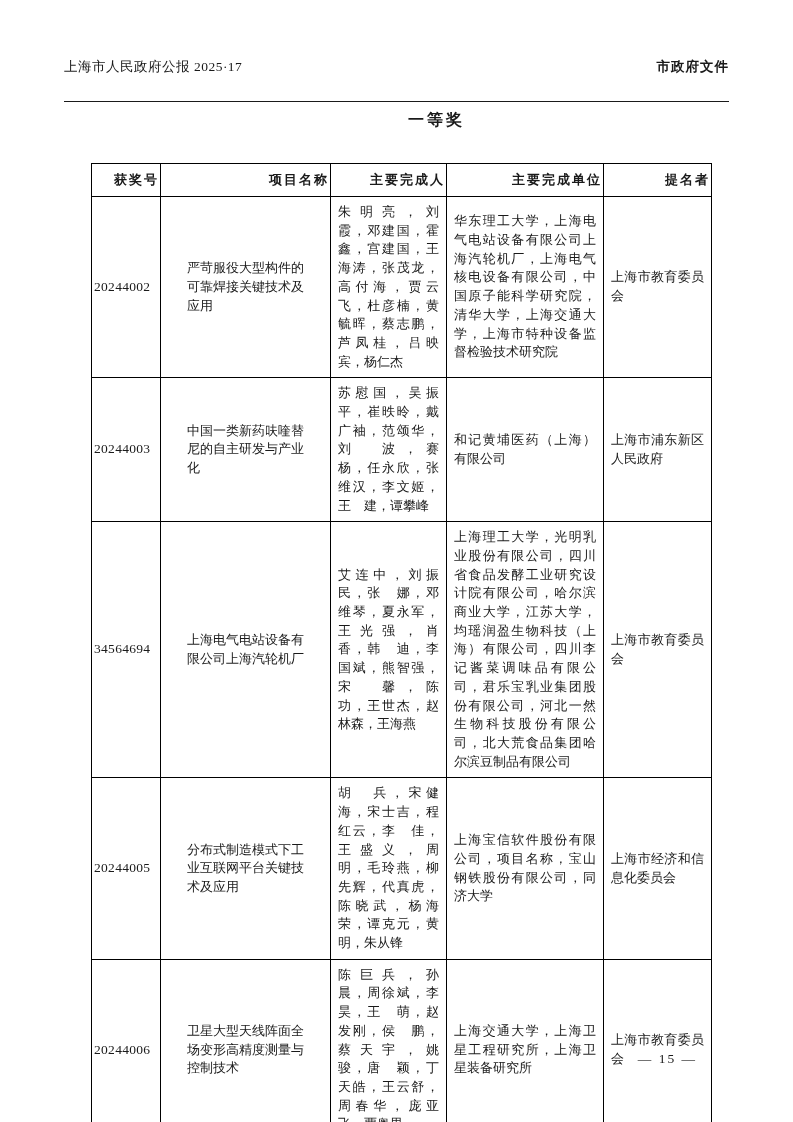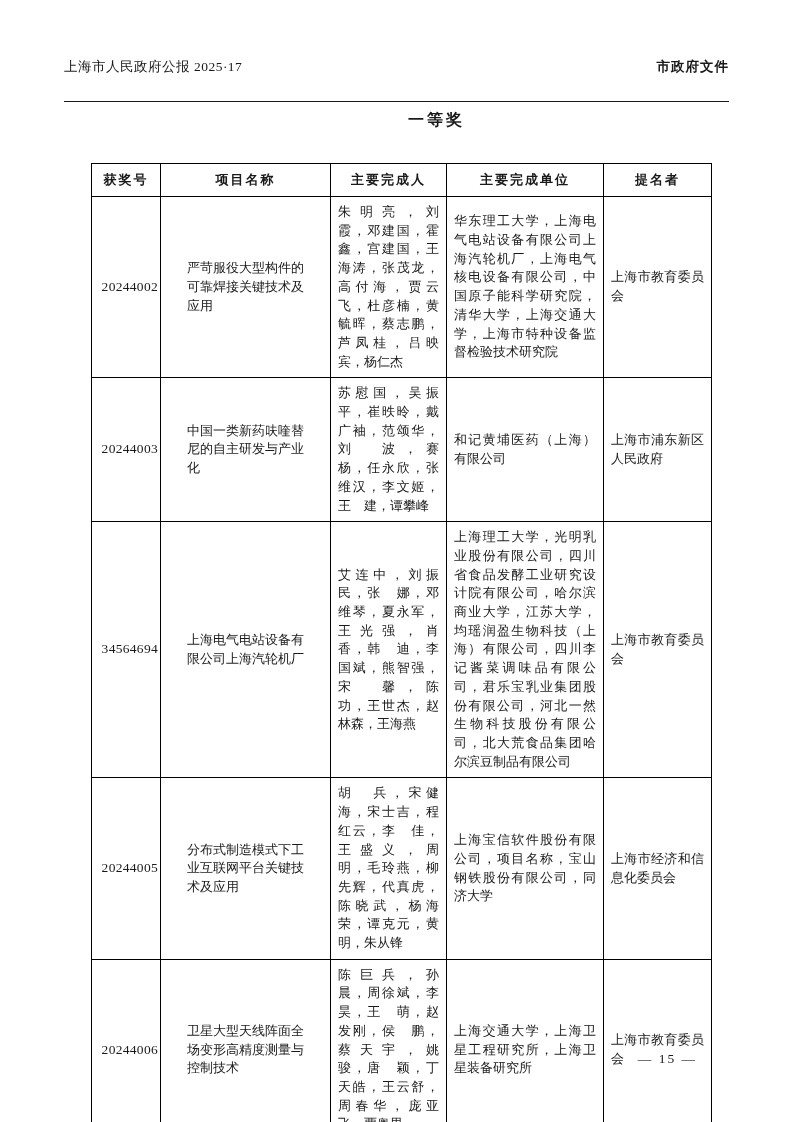--- a/index.html
+++ b/index.html
@@ -34,30 +34,30 @@
     width:620px;
     border-collapse:collapse;
     table-layout:fixed;
     font-size:13px;
   }
   table.awards,.awards th,.awards td{border:1px solid #000;}
   table.awards{border:1.5px solid #000;}
   .awards th{
     font-family:"Liberation Sans","DejaVu Sans",sans-serif;
     font-weight:bold;font-size:13px;
-    height:30px;text-align:center;vertical-align:middle;
+    height:30px;text-align:right;vertical-align:middle;
     letter-spacing:2px;
   }
   .awards td{
     vertical-align:middle;
     padding:6px 7px;
     line-height:18.7px;
     word-break:break-all;
   }
-  .awards td.c0{text-align:right;padding:20px 2px;font-size:13.5px;letter-spacing:.3px;}
+  .awards td.c0{text-align:left;padding:20px 2px;font-size:13.5px;letter-spacing:.3px;}
   .awards td.c1{padding:6px 26px;}
   .awards td.c1,.awards td.c2,.awards td.c3,.awards td.c4{
     text-align:justify;
     text-align-last:left;
     text-justify:inter-ideograph;
   }
   tbody tr:nth-child(1){height:151px;}
   tbody tr:nth-child(2){height:125px;}
   tbody tr:nth-child(3){height:235px;}
   tbody tr:nth-child(4){height:153px;}

